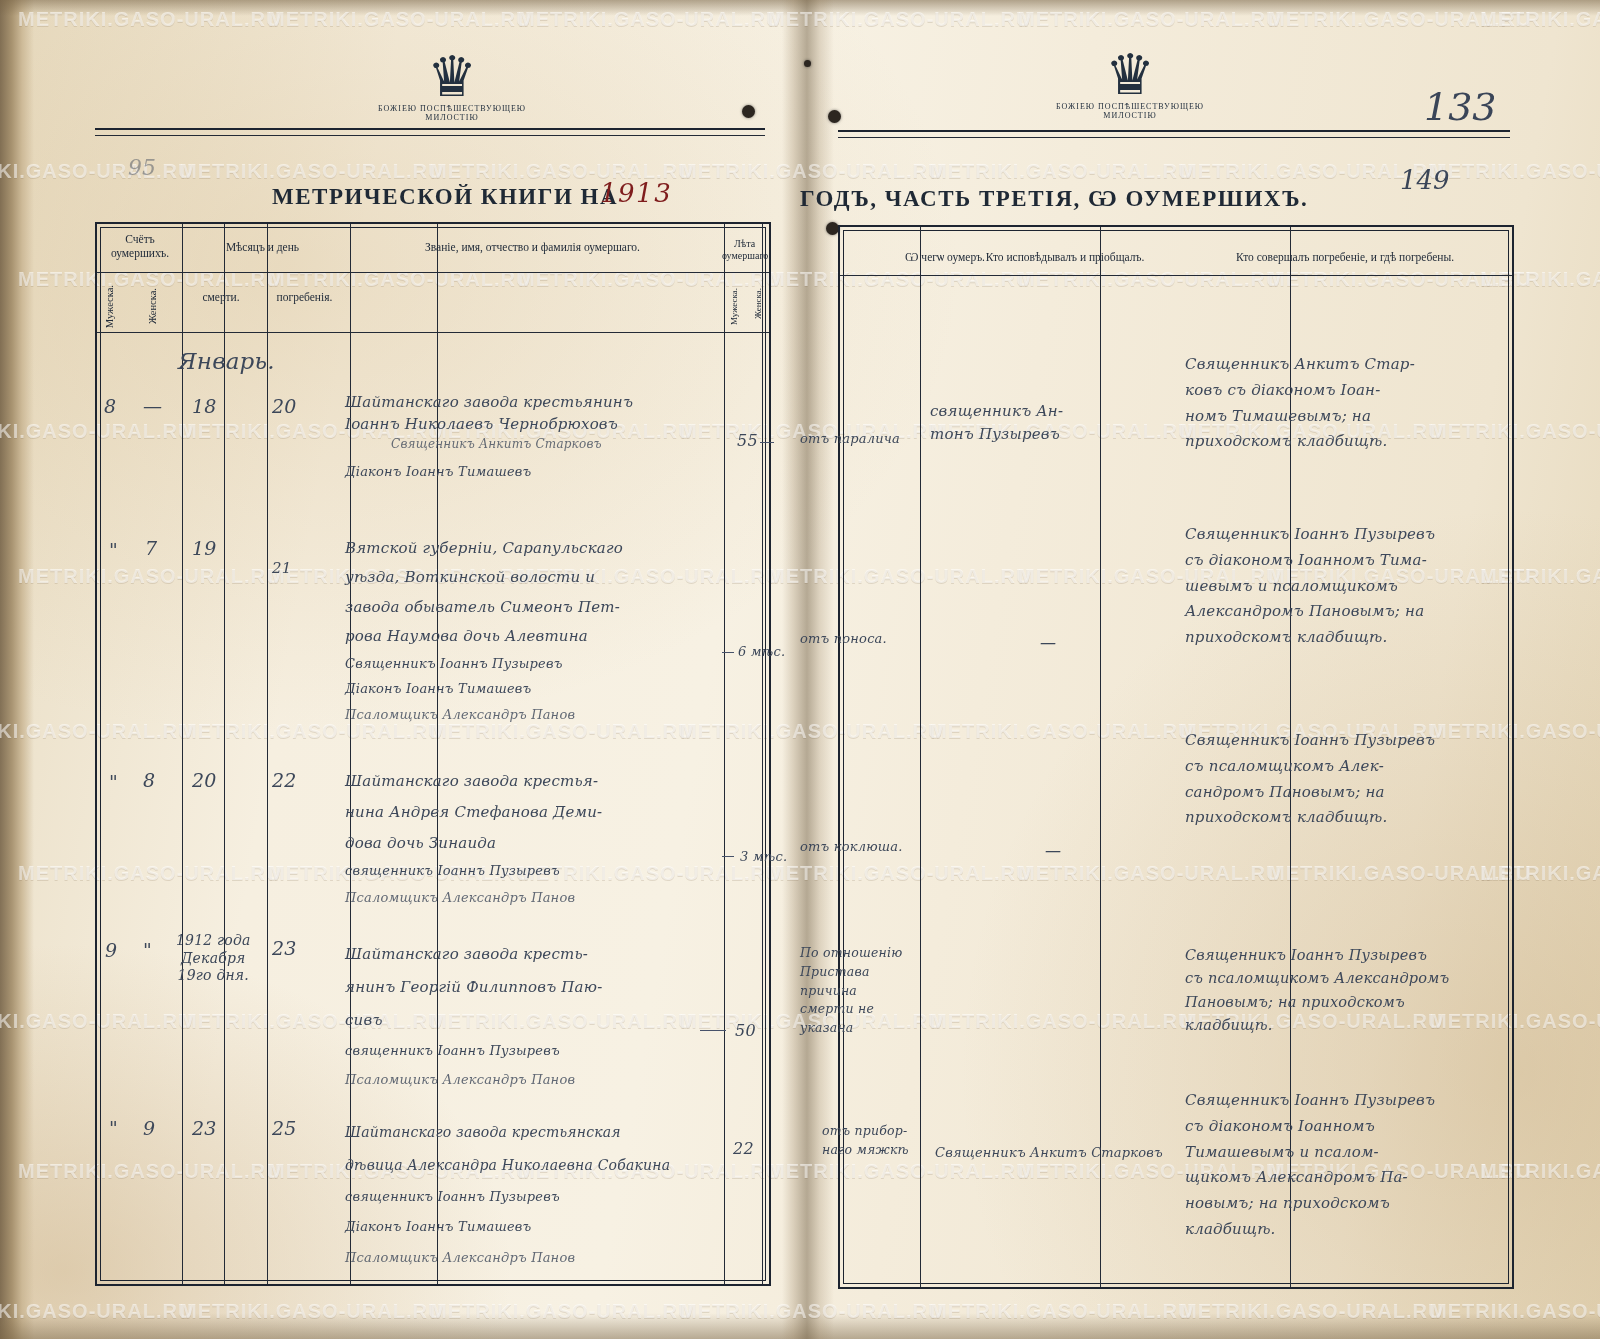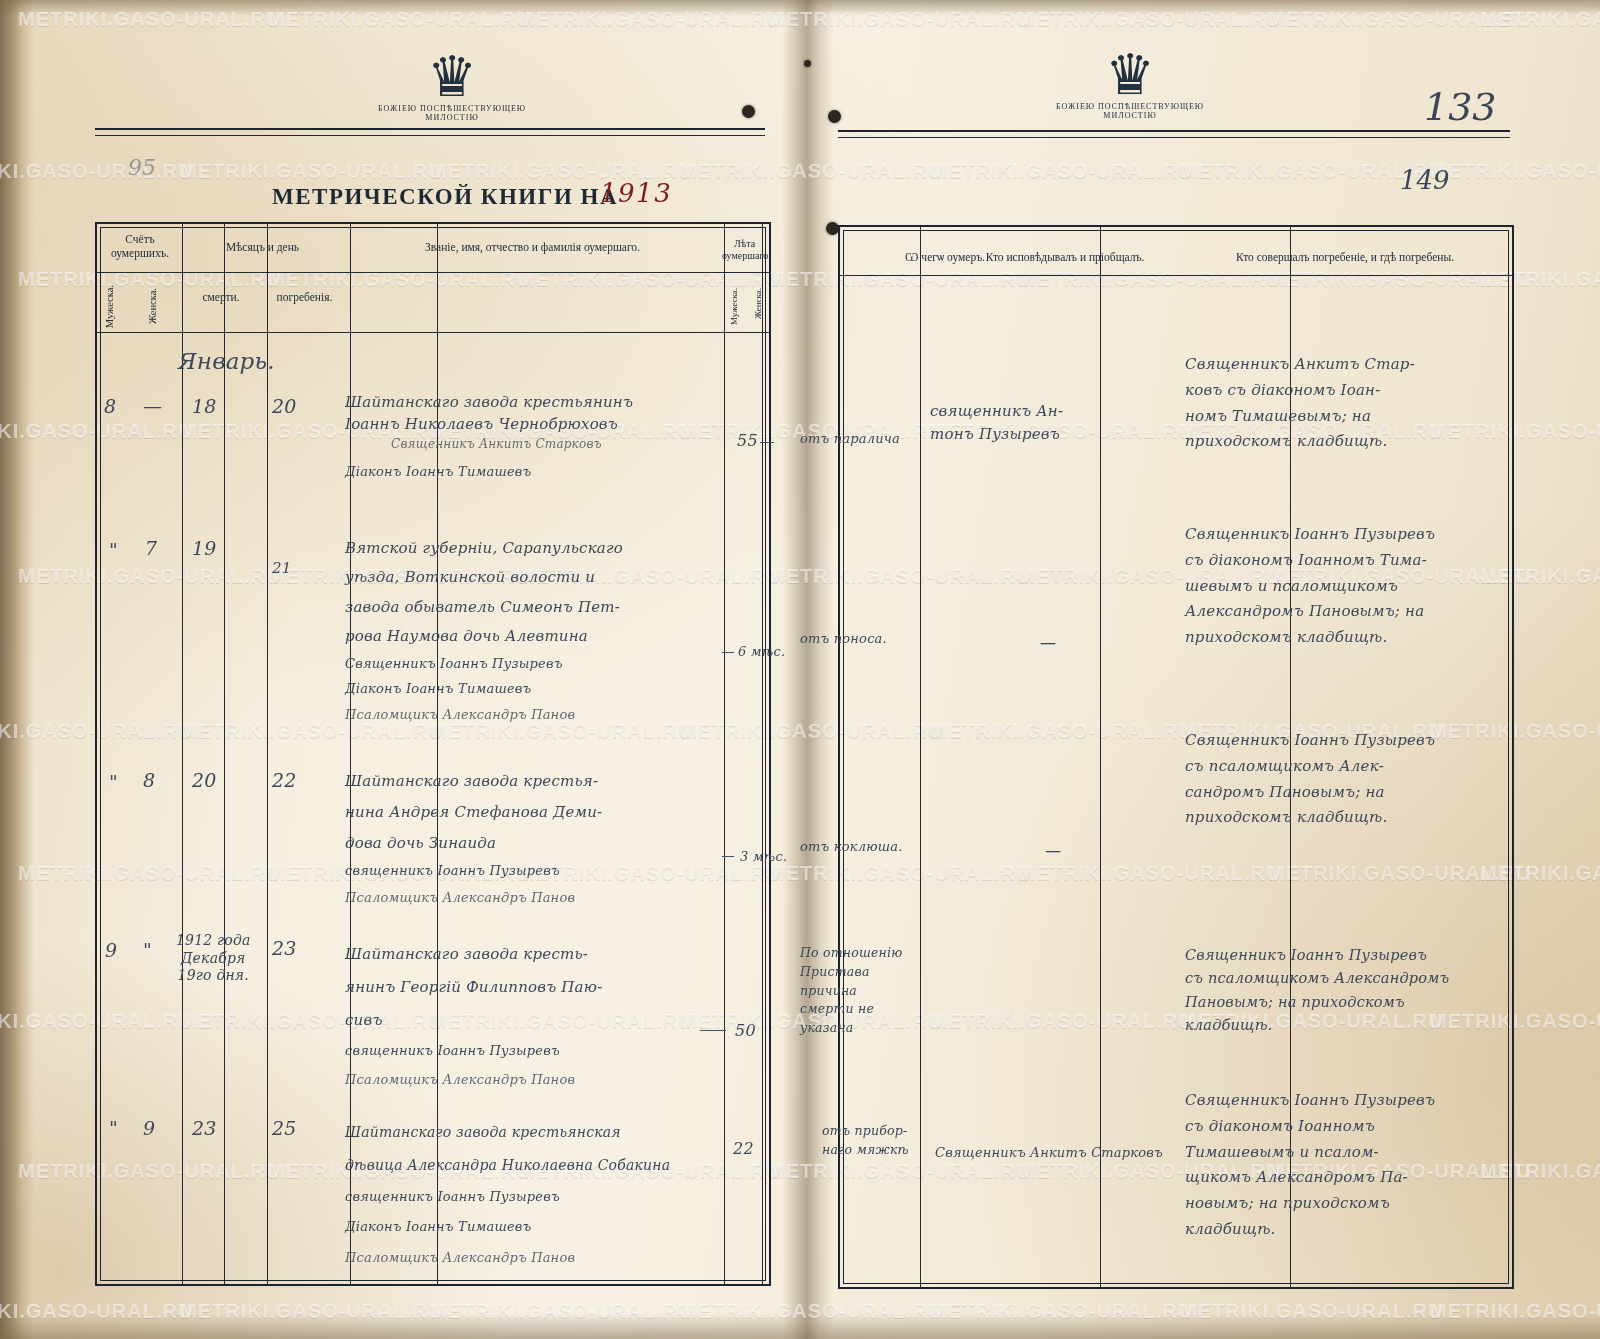--- a/index.html
+++ b/index.html
@@ -295,20 +295,21 @@
   <div class="pg-num" style="left:1400px; top:165px; font-size:26px;">149</div>
   <div class="pg-num" style="left:128px; top:155px; font-size:22px; opacity:.45;">95</div>
 
   <div class="hline" style="left:95px; top:128px; width:670px; height:2px; background:#1d2430;"></div>
   <div class="hline" style="left:95px; top:135px; width:670px;"></div>
   <div class="hline" style="left:838px; top:130px; width:672px; height:2px; background:#1d2430;"></div>
   <div class="hline" style="left:838px; top:137px; width:672px;"></div>
 
   <div class="title-line" style="left:272px; top:184px;">МЕТРИЧЕСКОЙ КНИГИ НА</div>
   <div class="title-line year-hand" style="left:600px; top:178px; font-weight:normal;">1913</div>
+  <div class="title-line" style="left:800px; top:186px;">ГОДЪ, ЧАСТЬ ТРЕТІЯ, Ѡ ОУМЕРШИХЪ.</div>
 
   <div class="sheet" style="left:95px; top:222px; width:672px; height:1060px;">
     <div class="sheet-inner"></div>
 
     <div class="vline" style="left:85px;"></div>
     <div class="vline" style="left:127px;"></div>
     <div class="vline" style="left:170px;"></div>
     <div class="vline" style="left:253px;"></div>
     <div class="vline" style="left:340px;"></div>
     <div class="vline" style="left:627px;"></div>

